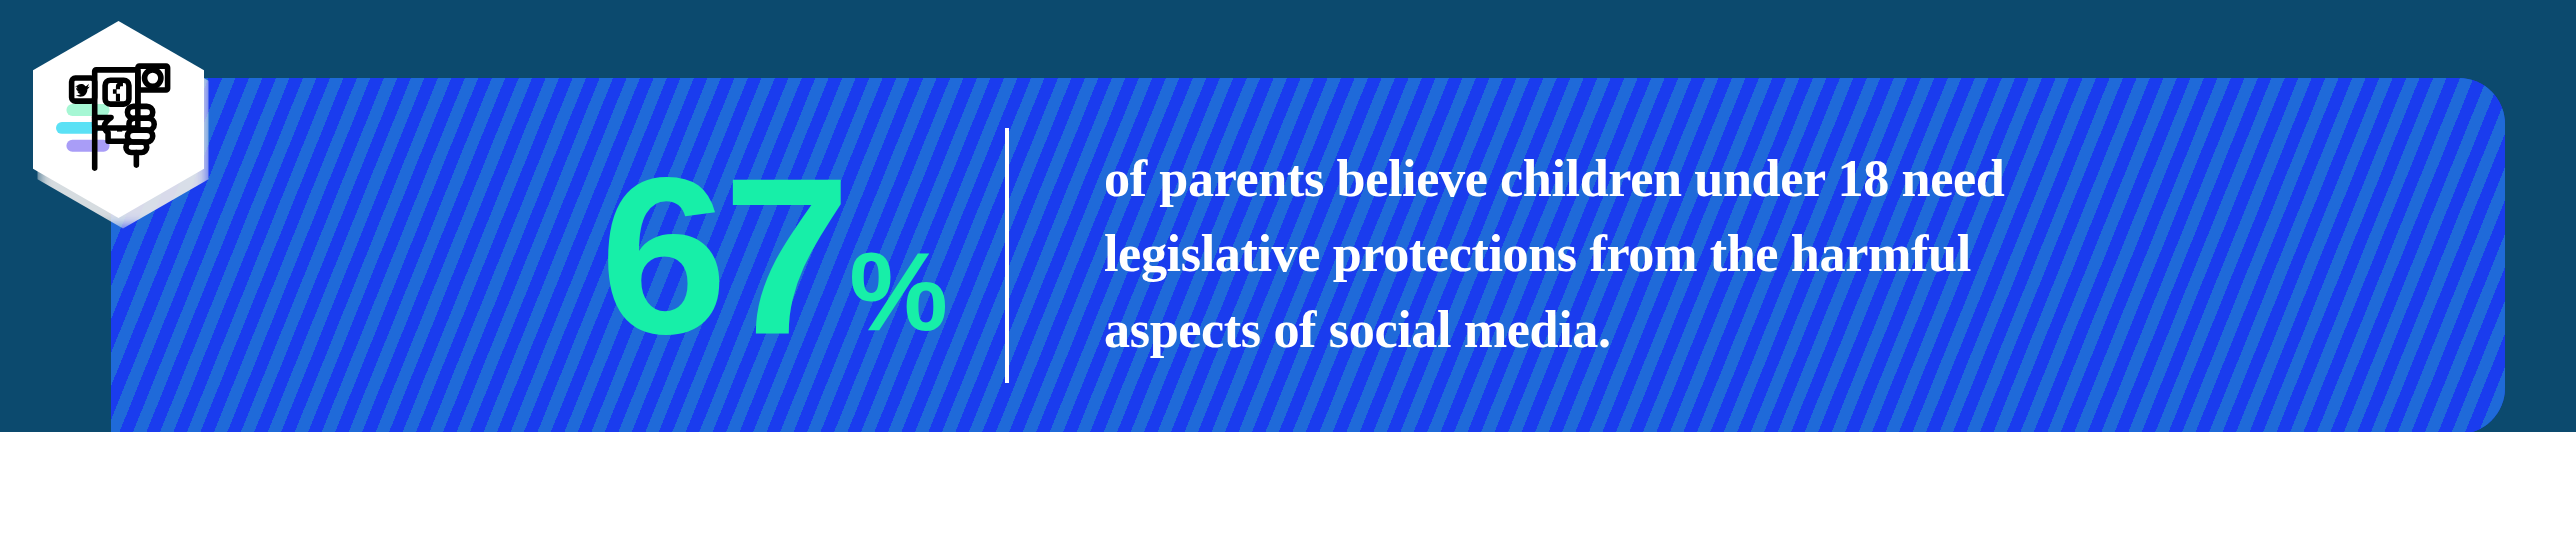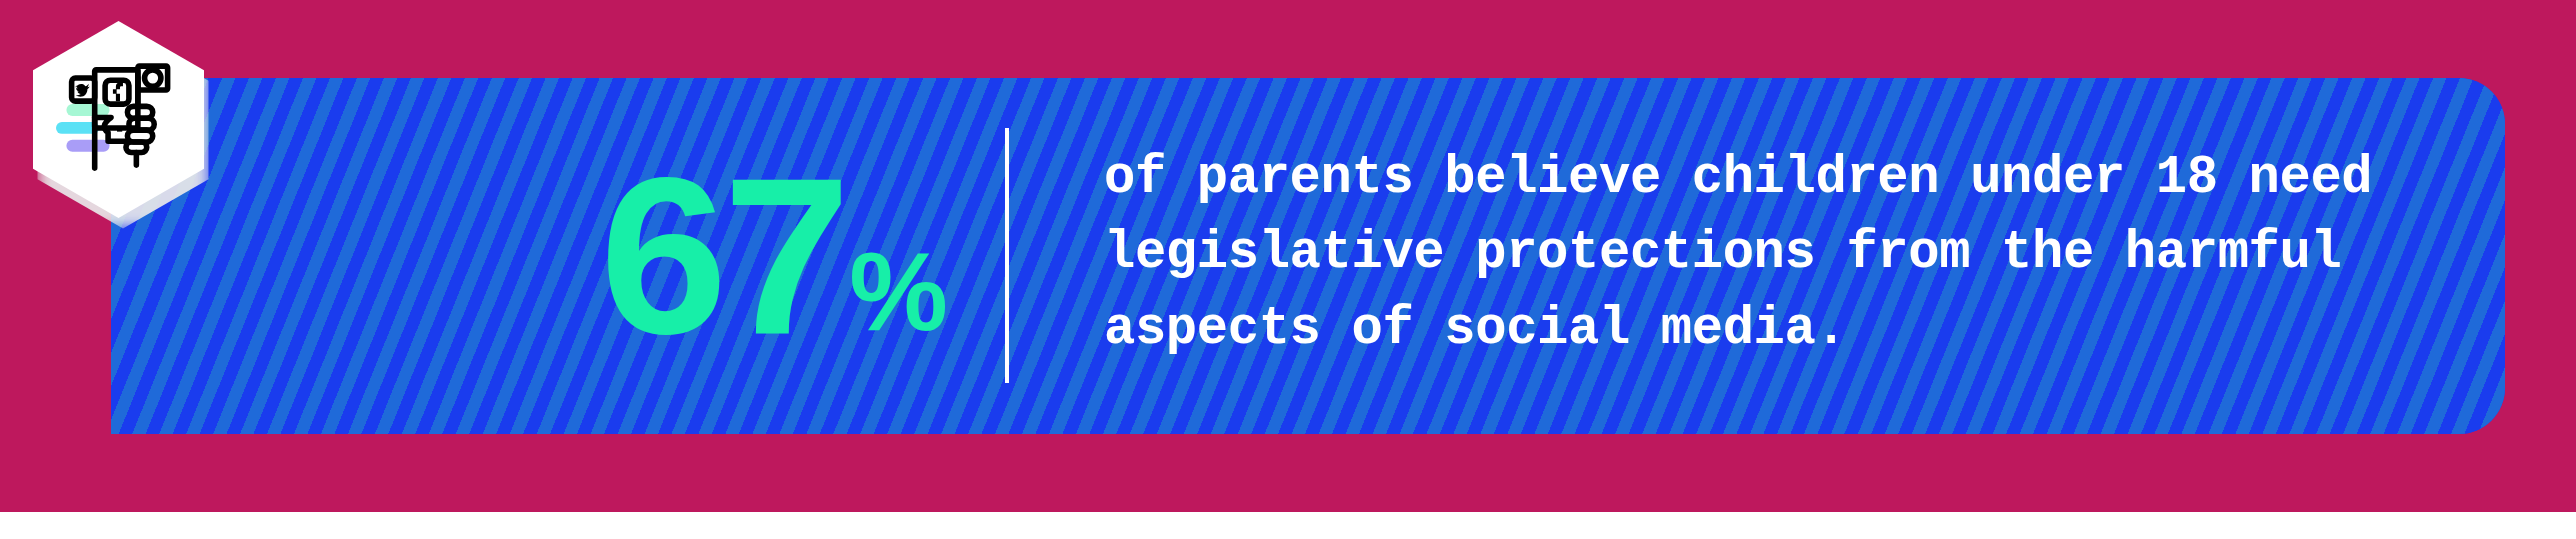--- a/index.html
+++ b/index.html
@@ -8,22 +8,22 @@
     padding: 0;
     background: #ffffff;
   }
   body {
     font-family: "Liberation Sans", sans-serif;
   }
 
   #canvas {
     position: relative;
     width: 2576px;
-    height: 512px;
-    background: #be185d;
+    height: 432px;
+    background: #0c4a6e;
     overflow: hidden;
   }
 
   
   #banner {
     position: absolute;
     left: 111px;
     top: 78px;
     width: 2394px;
     height: 356px;
@@ -87,21 +87,21 @@
     left: 3px;
   }
 
   
   #headline {
     position: absolute;
     left: 1104px;
     top: 141px;
     width: 1381px;
     color: #ffffff;
-    font-family: Liberation Mono, monospace;
+    font-family: Liberation Serif, serif;
     font-weight: bold;
     font-size: 53px;
     line-height: 1.42;
     letter-spacing: -0.4px;
   }
   #headline .hl-line {
     display: block;
     white-space: nowrap;
     transform: scaleX(0.985);
     transform-origin: left center;

